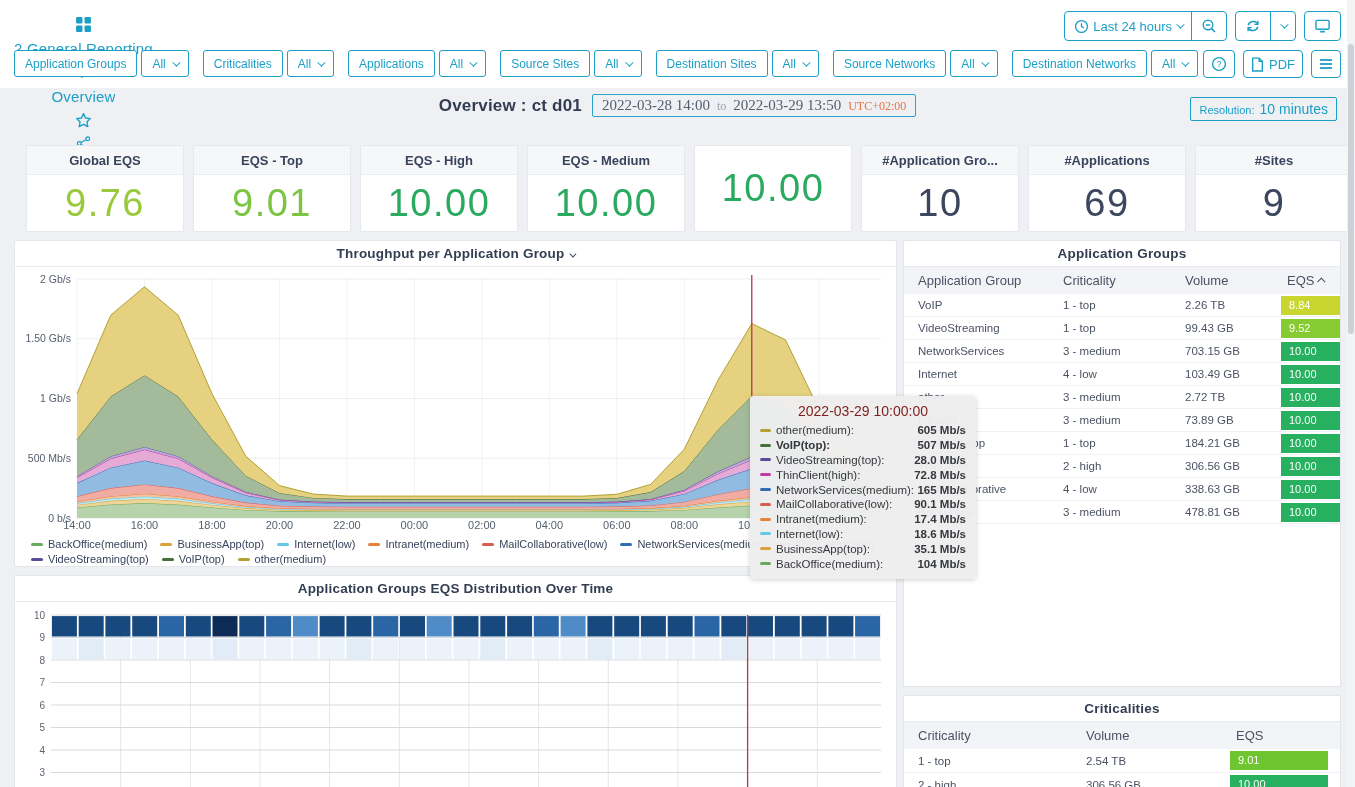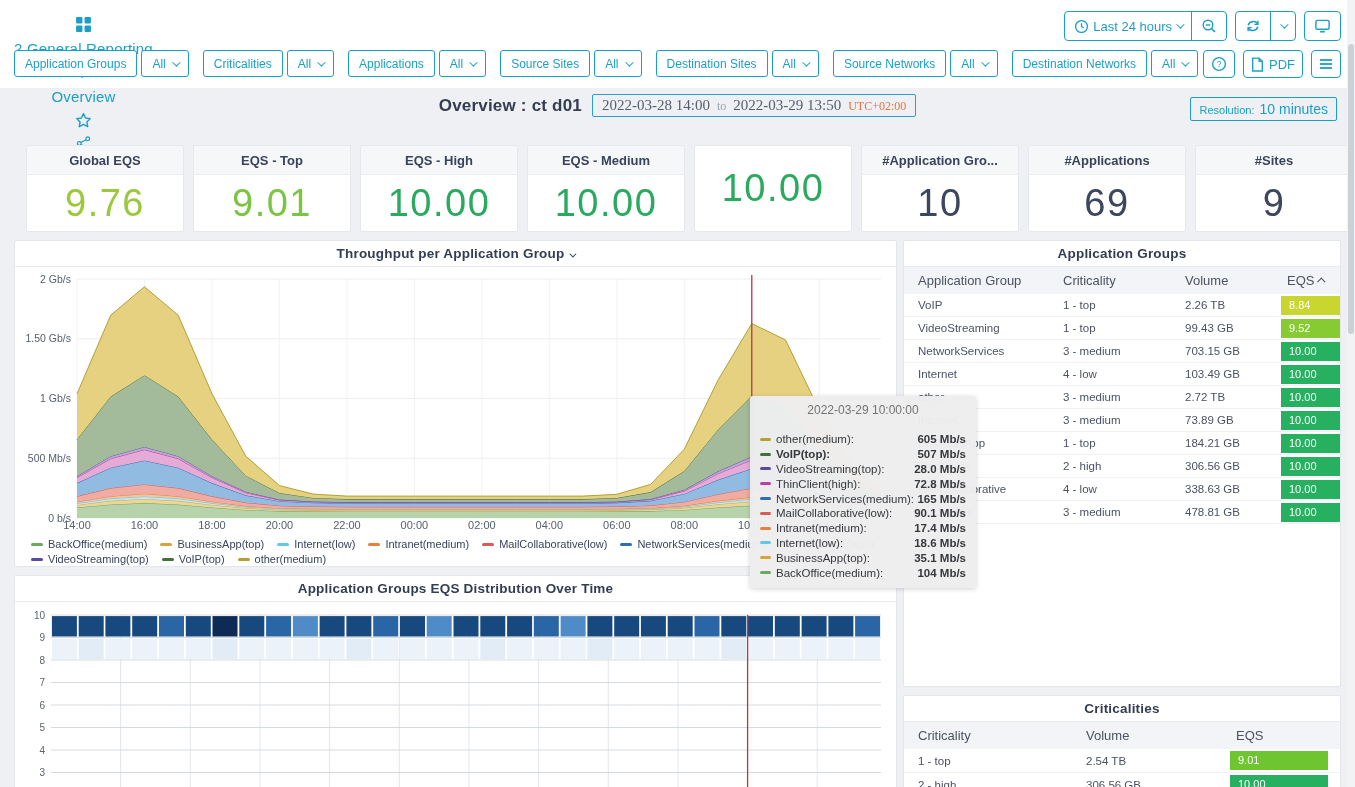--- a/index.html
+++ b/index.html
@@ -65,21 +65,21 @@
   .thead { height:27px; background:#f3f4f7; color:#4a5263; font-size:13px; }
   .thead > div { padding-left:14px; display:flex; align-items:center; gap:5px; }
   .trow { height:23px; font-size:11.5px; color:#4a5263; border-bottom:1px solid #f1f2f5; }
   .trow > div { padding-left:14px; white-space:nowrap; }
   .badge { display:inline-block; width:62px; height:19px; line-height:19px; color:#fff; font-size:11px; padding-left:8px; }
   .badge.wide { width:98px; }
   .trow .bcell { padding-left:8px; }
 
   
   .tooltip { position:absolute; left:750px; top:396px; width:226px; background:rgba(237,237,238,0.97); border-radius:3px; box-shadow:0 1px 5px rgba(0,0,0,0.18); padding:7px 10px 8px; z-index:50; }
-  .tt-title { text-align:center; font-size:12px; color:#737373; margin-bottom:15px; }
+  .tt-title { text-align:center; font-size:14px; color:#7f1d1d; margin-bottom:4px; }
   .tt-row { display:flex; align-items:center; height:14.8px; font-size:11.5px; color:#35383c; }
   .tt-row .lsw { width:11px; }
   .tt-row .nm { flex:1; }
   .tt-row .vl { font-weight:bold; white-space:nowrap; }
   .tt-row.bold .nm { font-weight:bold; }
 
   
   .scroll-track { position:absolute; right:0; top:0; width:8px; height:787px; background:#f2f3f5; }
   .scroll-thumb { position:absolute; right:1px; top:44px; width:6px; height:290px; background:#ccd1d7; border-radius:3px; }
 

